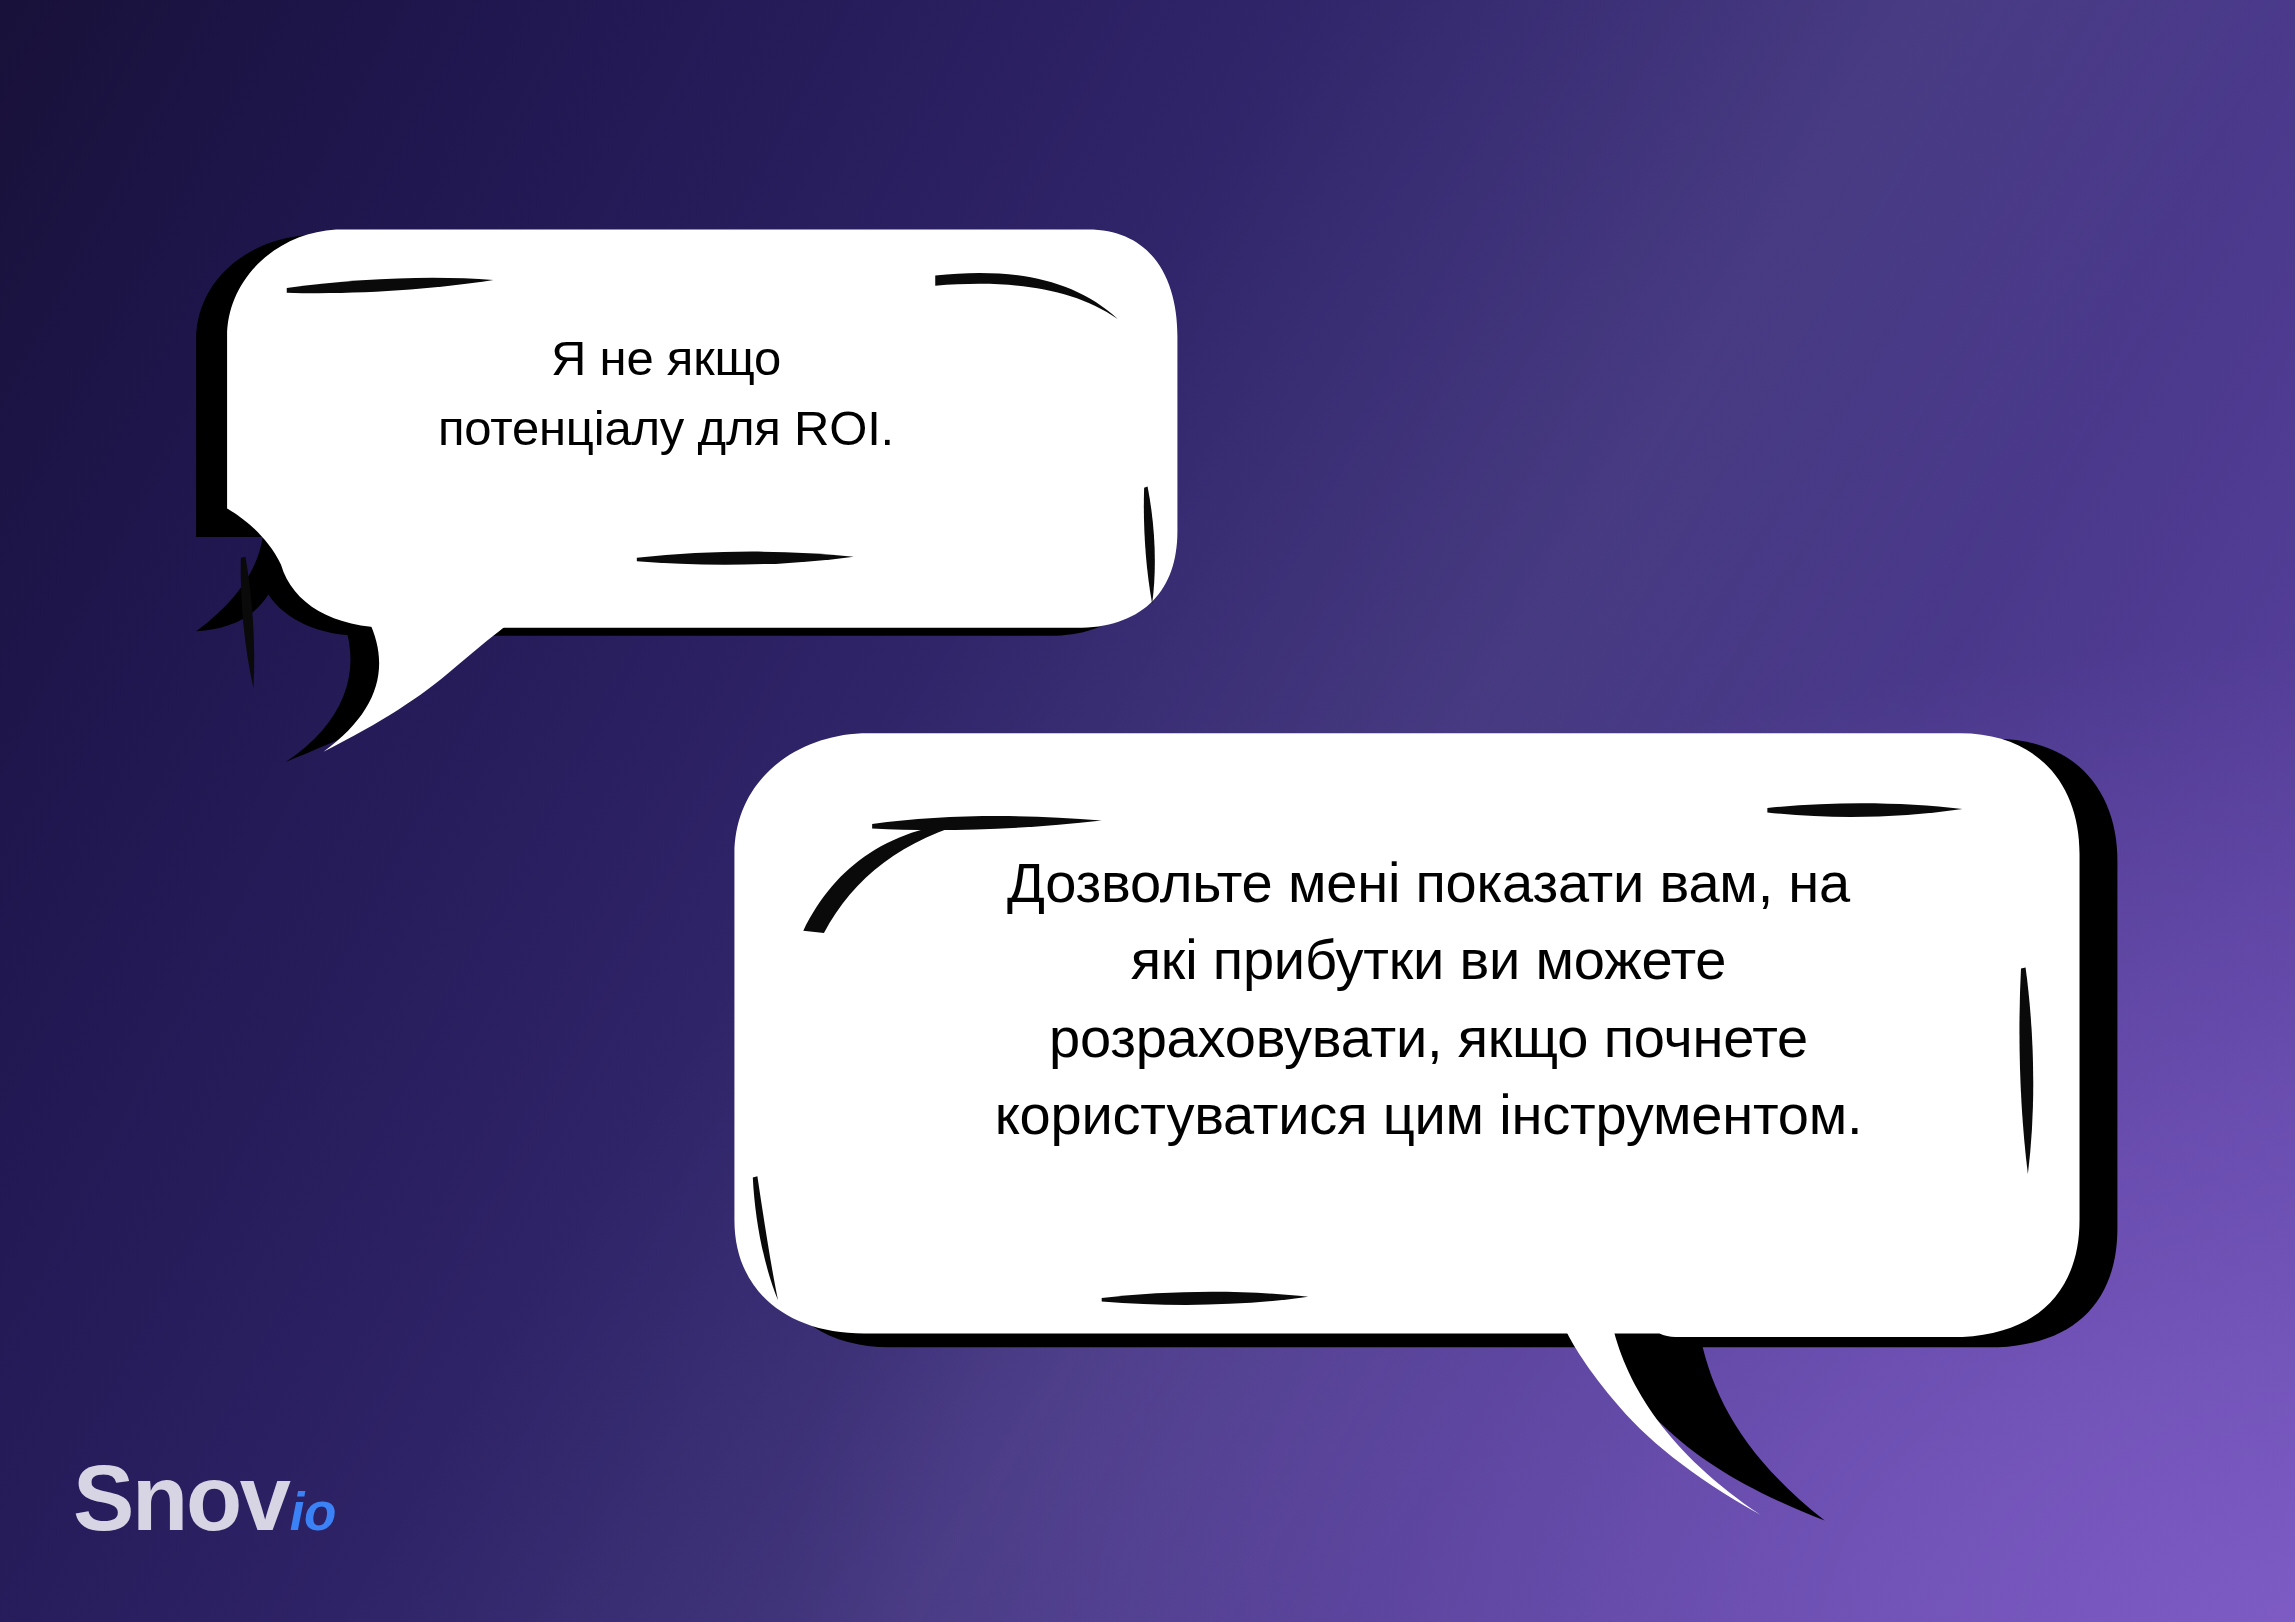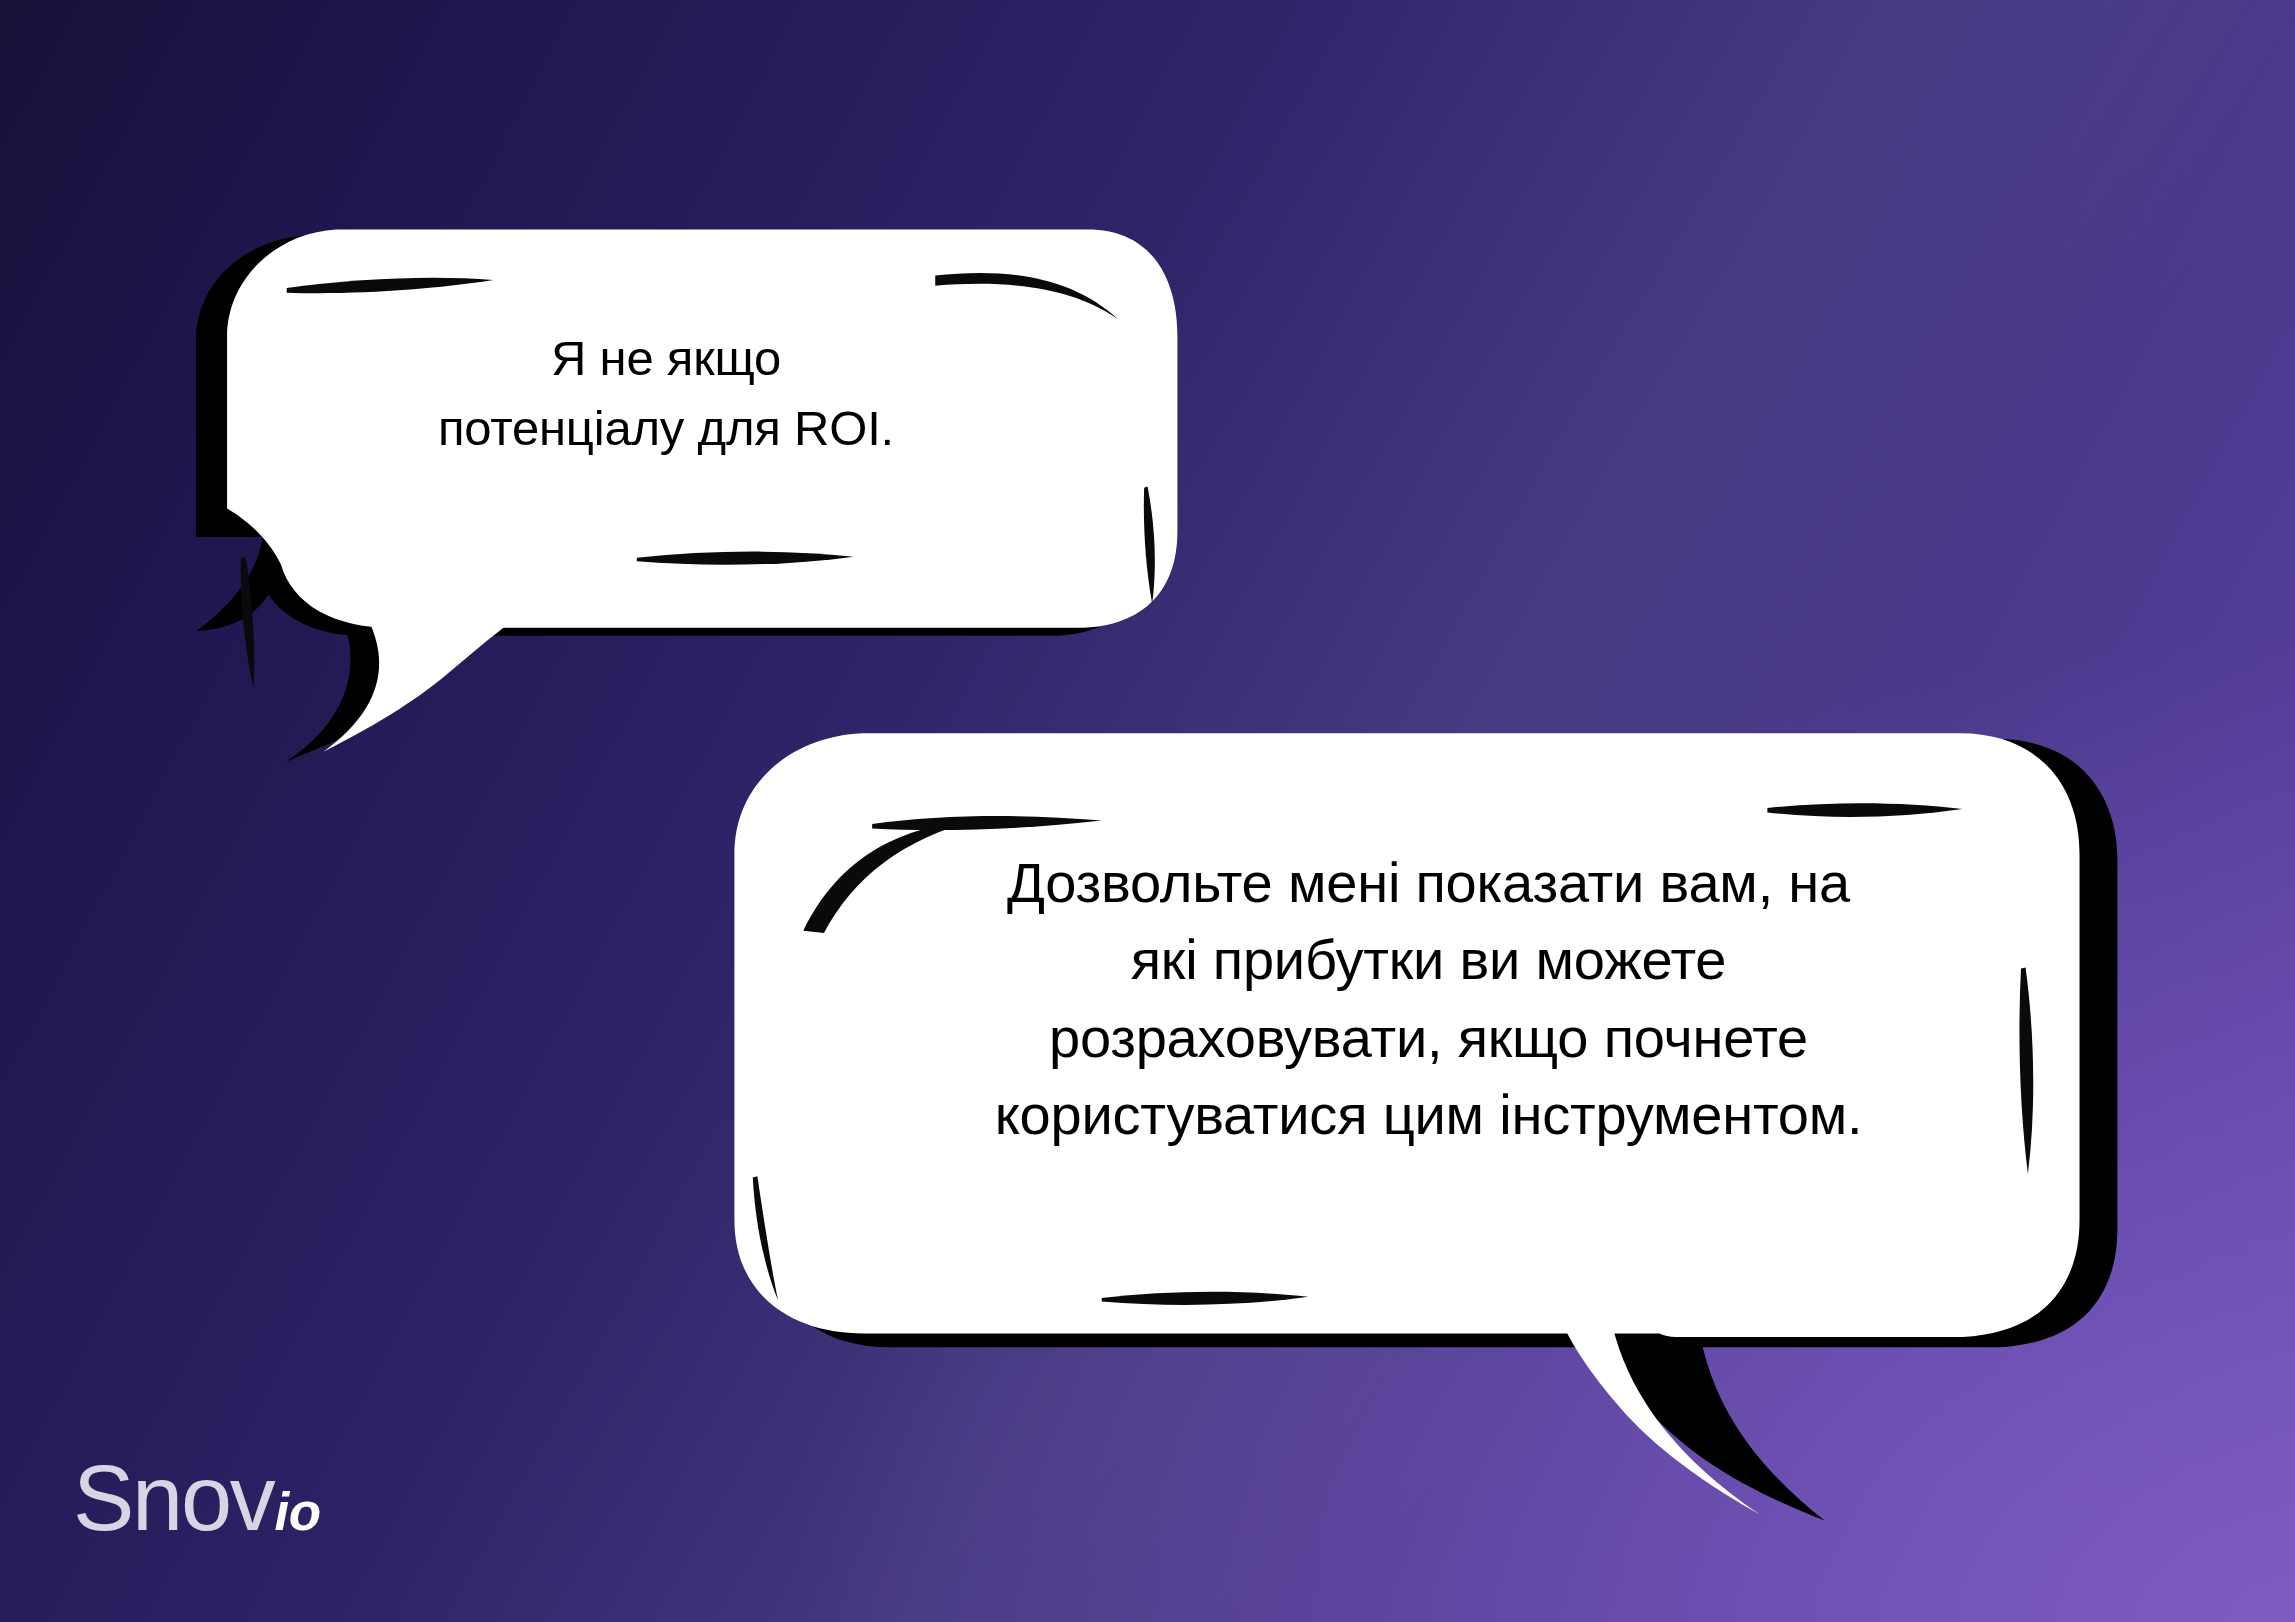--- a/index.html
+++ b/index.html
@@ -54,25 +54,25 @@
     line-height:1.38;
   }
 
   
   #logo{
     position:absolute;left:73px;top:1452px;
     display:flex;align-items:baseline;
     user-select:none;
   }
   #logo .logo-main{
-    font-size:92px;font-weight:normal;color:#d7d4e4;
+    font-size:92px;font-weight:bold;color:#d7d4e4;
     letter-spacing:-2.3px;line-height:1;
   }
   #logo .logo-tld{
-    font-size:53px;font-weight:bold;font-style:italic;color:#ffffff;
+    font-size:53px;font-weight:bold;font-style:italic;color:#3b82f6;
     letter-spacing:-0.6px;line-height:1;margin-left:1.1px;
   }
 </style>
 </head>
 <body>
 
 <div id="stage">
 
   <div class="bg"></div>
   <div class="bg-sheen"></div>

